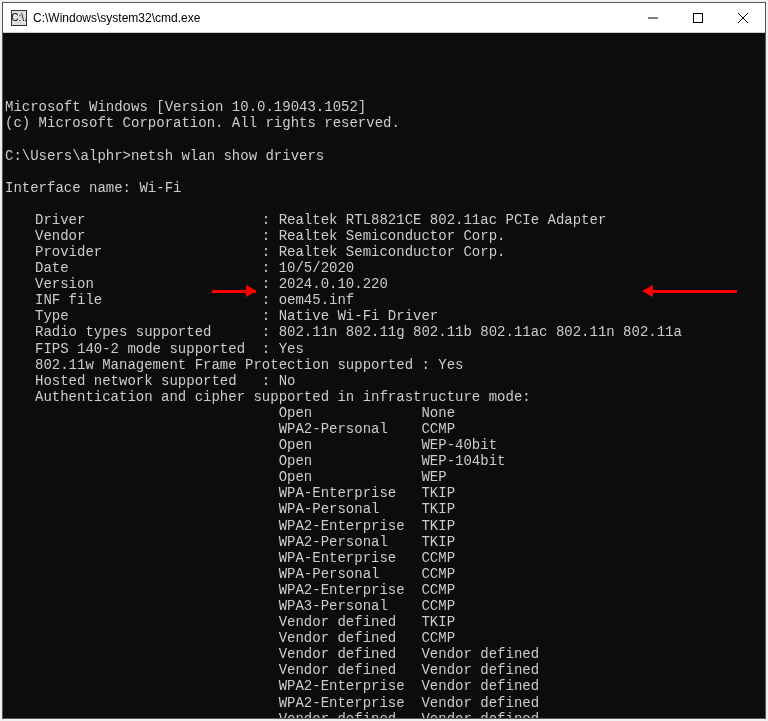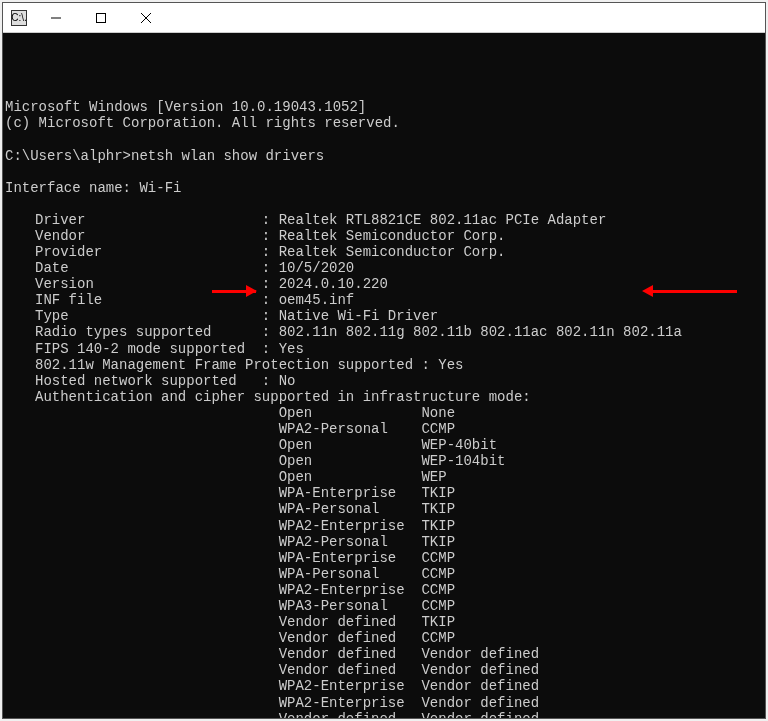--- a/index.html
+++ b/index.html
@@ -125,20 +125,21 @@
       border-bottom: 6px solid transparent;
       border-right: 11px solid #ff0000;
     }
   </style>
 </head>
 <body>
 
 <div class="window">
   <div class="titlebar">
     <div class="titlebar-icon">C:\.</div>
+    <div class="titlebar-text">C:\Windows\system32\cmd.exe</div>
     <div class="titlebar-buttons">
       <div class="titlebar-btn">
         <svg width="10" height="10" viewBox="0 0 10 10">
             <line x1="0" y1="5" x2="10" y2="5" stroke="#000" stroke-width="1"></line>
           </svg>
       </div>
       <div class="titlebar-btn">
         <svg width="10" height="10" viewBox="0 0 10 10">
             <rect x="0.5" y="0.5" width="9" height="9" fill="none" stroke="#000" stroke-width="1"></rect>
           </svg>

